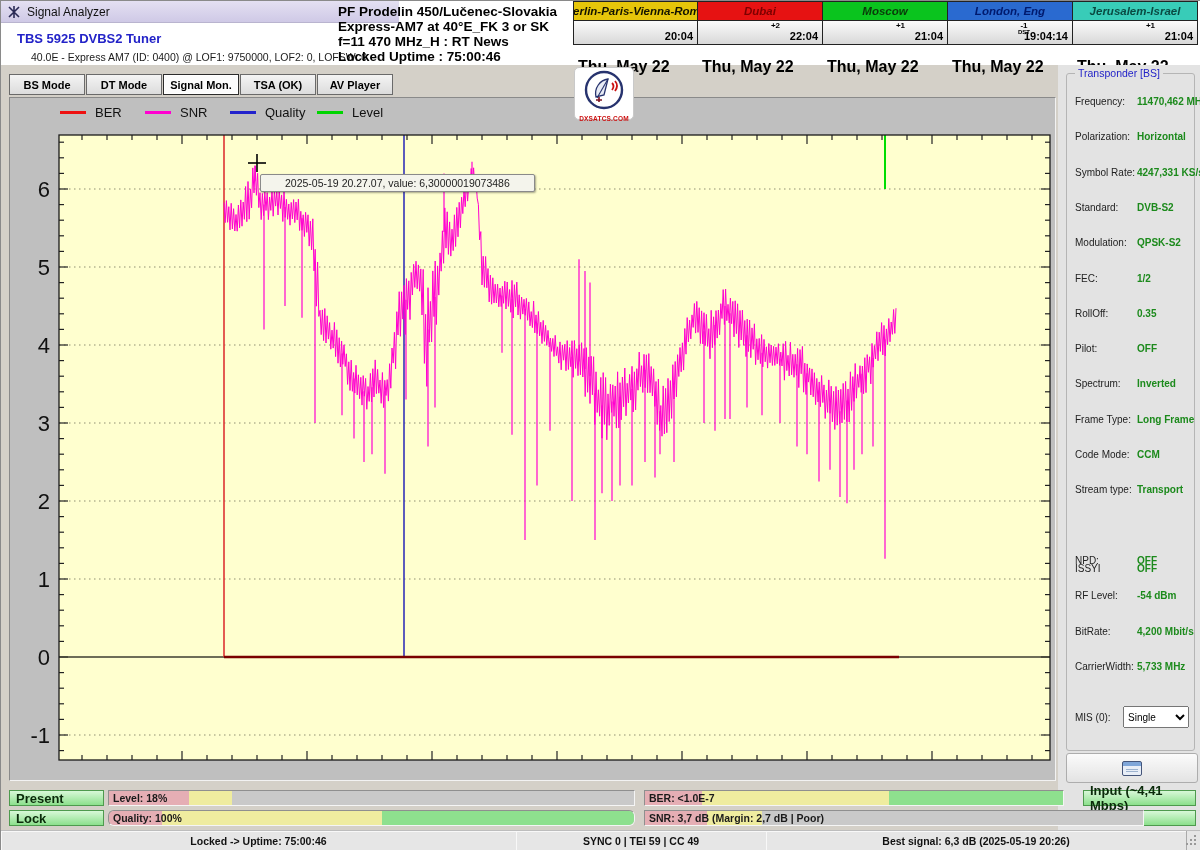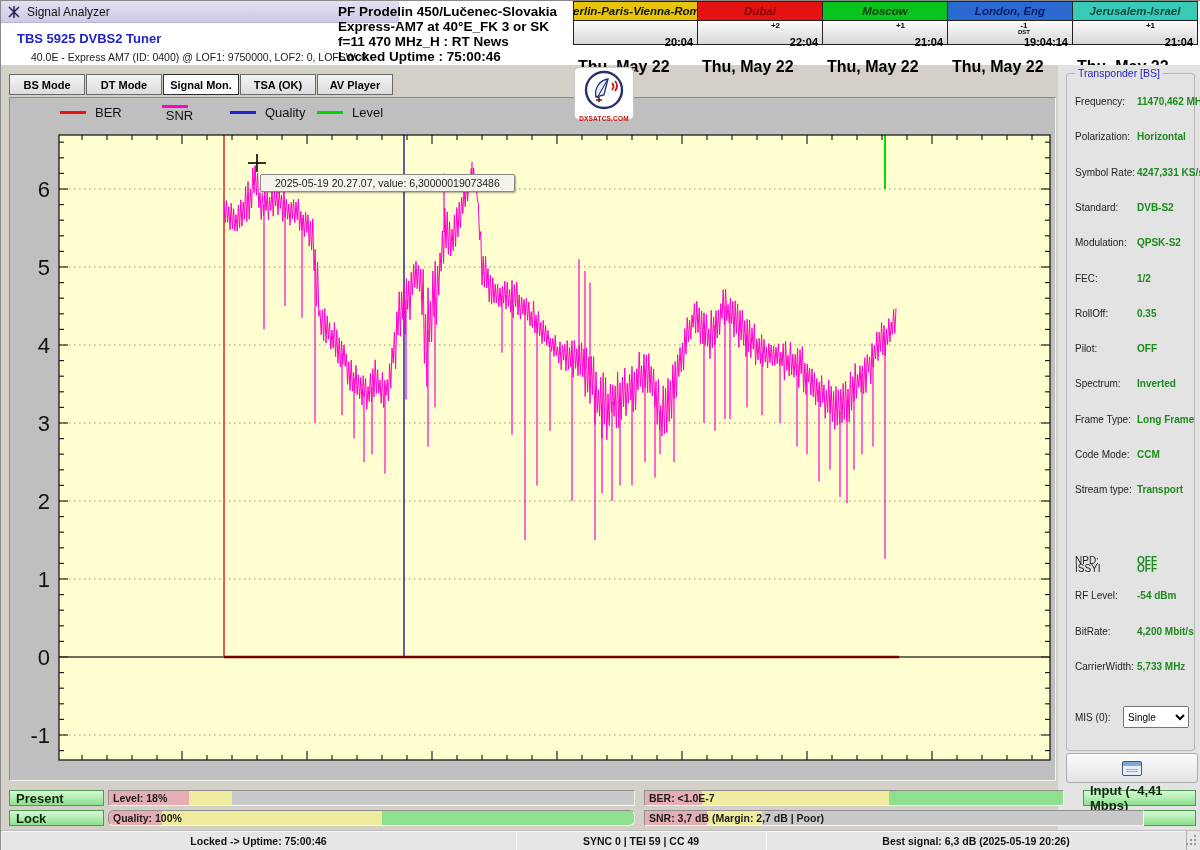--- a/index.html
+++ b/index.html
@@ -15,38 +15,38 @@
   #header-center{position:absolute;left:337px;top:3px;width:250px;}
   #header-center div{font-size:13.5px;font-weight:bold;color:#000;line-height:15px;white-space:nowrap;}
   
   #clocks{position:absolute;left:572px;top:0;height:44px;display:flex;}
   .clock{width:125px;height:44px;border:1px solid #222;border-left:none;box-sizing:border-box;}
   .clock:first-child{border-left:1px solid #222;}
   .clock-title{height:19px;display:flex;align-items:center;justify-content:center;
     font-size:11.5px;font-weight:bold;font-style:italic;border-bottom:1px solid #222;box-sizing:border-box;white-space:nowrap;overflow:hidden;}
   .clock-bottom{height:23px;background:linear-gradient(#FBFBFB,#D8D8D8);position:relative;}
   .clock-date{position:absolute;left:4px;top:5px;font-size:16px;font-weight:bold;color:#000;white-space:nowrap;margin-top:32px;}
-  .clock-time{position:absolute;right:4px;top:15px;font-size:11px;font-weight:bold;color:#000;}
+  .clock-time{position:absolute;right:4px;top:9px;font-size:11px;font-weight:bold;color:#000;}
   .clock-offset{position:absolute;right:42px;top:1px;font-size:8px;font-weight:bold;color:#000;text-align:center;line-height:7px;}
   .clock-offset .sub{font-size:6px;}
   
   #tabs{position:absolute;left:8px;top:73px;display:flex;gap:1px;}
   .tab{width:76px;height:21px;background:linear-gradient(#F4F4F4,#DCDCDC);border:1px solid #6a6a6a;
     box-sizing:border-box;font-size:11px;font-weight:bold;color:#000;display:flex;align-items:center;justify-content:center;cursor:pointer;}
   .tab.active{background:#FBFBFB;border:1px solid #2b2b2b;box-shadow:inset 0 0 0 1px #fff;}
   
   #chart-panel{position:absolute;left:8px;top:96px;width:1047px;height:684px;background:#BFBFBF;
     border-top:1px solid #8a8a8a;border-left:1px solid #8a8a8a;border-right:1px solid #f2f2f2;border-bottom:1px solid #f2f2f2;box-sizing:border-box;}
   #legend{position:absolute;top:7px;left:0;height:16px;}
   .leg-item{position:absolute;top:0;display:flex;align-items:center;}
   .leg-line{width:26px;height:3px;margin-right:9px;}
   .leg-label{font-size:13px;color:#111;}
   #chart-svg{position:absolute;left:0;top:0;}
   #tooltip{position:absolute;left:252px;top:74px;background:#F4F4EC;border:1px solid #8a8a8a;
-    box-shadow:1px 1px 2px rgba(0,0,0,.35);font-size:10.5px;color:#222;padding:2px 14px;white-space:nowrap;border-radius:2px;}
+    box-shadow:1px 1px 2px rgba(0,0,0,.35);font-size:10.5px;color:#222;padding:2px 24px;white-space:nowrap;border-radius:2px;}
   
   #logo{position:absolute;left:573px;top:66px;width:60px;height:53px;background:#fff;border:1px solid #c9c9c9;
     border-radius:5px;text-align:center;box-sizing:border-box;z-index:5;}
   #logo-text{font-size:6.5px;font-weight:bold;color:#CC1111;margin-top:1px;letter-spacing:.2px;}
   
   #sidebar{position:absolute;left:1057px;top:64px;width:143px;height:786px;background:#E3E3E3;}
   #groupbox{position:absolute;left:8px;top:8px;width:127px;height:676px;border:1px solid #b5b5b5;border-radius:3px;}
   #groupbox-title{position:absolute;left:8px;top:-7px;background:#E3E3E3;padding:0 3px;font-size:10.5px;font-weight:normal;color:#2323C8;}
   .sb-row{position:absolute;left:8px;width:112px;height:14px;}
   .sb-label{position:absolute;left:0;font-size:10px;color:#222;white-space:nowrap;}
@@ -151,21 +151,21 @@
       <div class="tab">TSA (OK)</div>
       <div class="tab">AV Player</div>
     </div>
 
   <div id="chart-panel">
     <div id="legend">
         <div class="leg-item" style="left: 50px;">
           <span class="leg-line" style="background: rgb(238, 17, 17);"></span>
           <span class="leg-label">BER</span>
         </div>
-        <div class="leg-item" style="left: 152px; flex-direction: column;">
+        <div class="leg-item" style="left: 135px;">
           <span class="leg-line" style="background: rgb(255, 0, 208);"></span>
           <span class="leg-label">SNR</span>
         </div>
         <div class="leg-item" style="left: 220px;">
           <span class="leg-line" style="background: rgb(34, 34, 204);"></span>
           <span class="leg-label">Quality</span>
         </div>
         <div class="leg-item" style="left: 307px;">
           <span class="leg-line" style="background: rgb(0, 213, 0);"></span>
           <span class="leg-label">Level</span>

